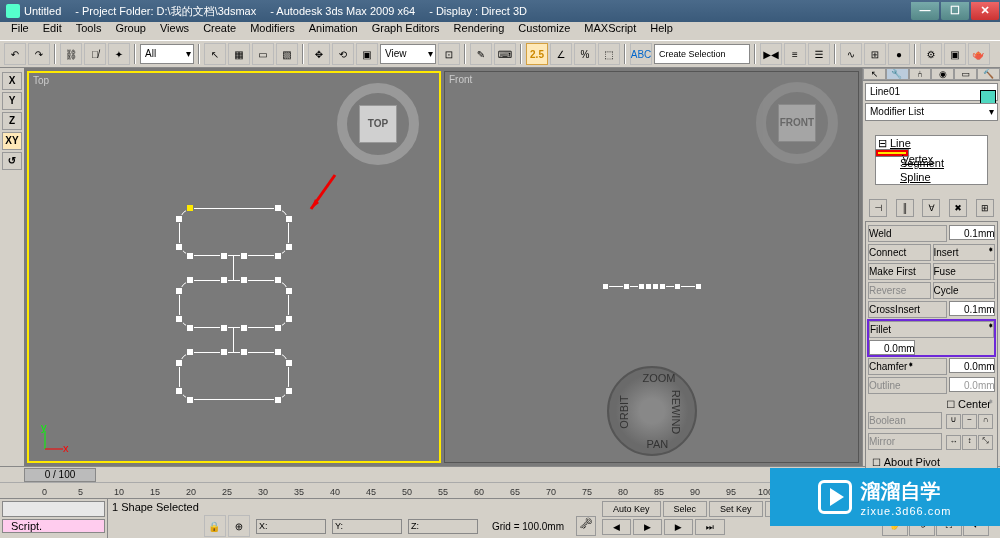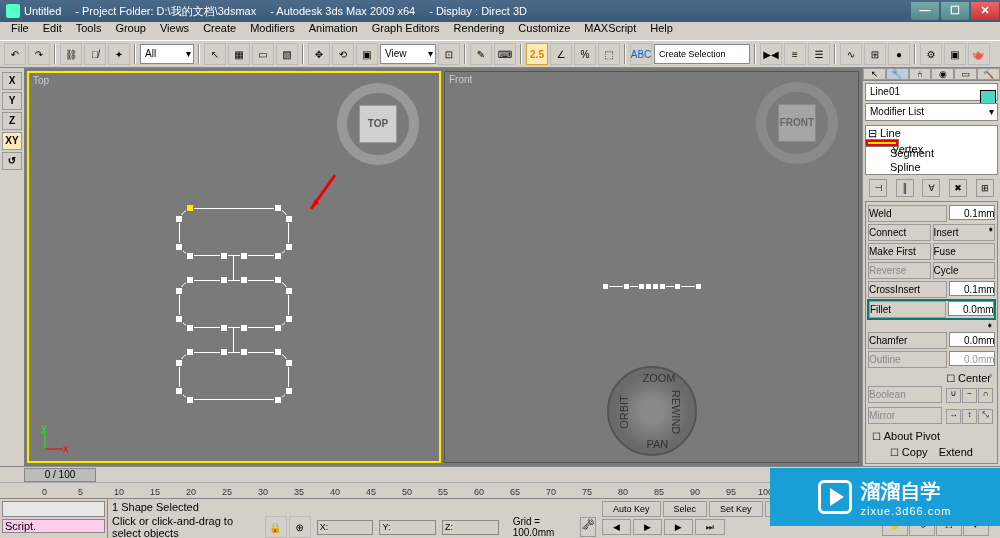--- a/index.html
+++ b/index.html
@@ -65,48 +65,48 @@
 .tripod{position:absolute;bottom:8px;left:12px;width:28px;height:28px;}
 
 
 .rightpanel { width:138px; background:#d4d0c8; border-left:1px solid #888; display:flex; flex-direction:column; }
 .rtabs{height:20px;display:flex;border-bottom:1px solid #888;background:#d4d0c8;}
 .rtab{flex:1;border:1px solid #999;background:#d4d0c8;display:flex;align-items:center;justify-content:center;font-size:9px;}
 .rname{height:18px;background:#fff;border:1px solid #888;margin:2px;padding-left:4px;line-height:16px;font-size:10px;}
 .rcolor{position:absolute;right:4px;top:22px;width:16px;height:14px;background:#4fd8c0;border:1px solid #000;}
 .rdrop{height:18px;background:#fff;border:1px solid #888;margin:0 2px 2px;padding-left:4px;line-height:16px;font-size:10px;position:relative;}
 .rdrop::after{content:"▾";position:absolute;right:3px;}
-.modstack{margin:2px;border:1px solid #888;background:#fff;height:56px;font-size:10px;}
+.modstack{margin:12px;border:1px solid #888;background:#fff;height:56px;font-size:10px;text-decoration:underline;}
 .modrow{padding:1px 4px 1px 14px;cursor:default;position:relative;}
 .modrow.line::before{content:"⊟";position:absolute;left:2px;}
 .modrow.vert{background:#ffea00;border:2px solid #e00;padding-left:24px;}
 .modrow.sub{padding-left:24px;}
 .modicons{height:20px;display:flex;justify-content:space-around;align-items:center;margin:2px;}
 .modicons .mi{width:18px;height:18px;border:1px solid #999;background:#d4d0c8;font-size:9px;text-align:center;line-height:16px;}
 
 .rollout{margin:2px;border:1px solid #888;background:#d4d0c8;padding:3px 2px;}
 .rollrow{display:flex;gap:2px;margin-bottom:2px;}
 .rbtn{flex:1;height:17px;border:1px solid #999;background:#d4d0c8;text-align:left;line-height:15px;font-size:10px;}
 .rbtn.dis{color:#888;}
 .rspin{width:46px;height:15px;background:#fff;border:1px solid #888;font-size:10px;padding-left:14px;line-height:15px;position:relative;}
 .rspin::after{content:"◂▸";position:absolute;right:1px;font-size:7px;letter-spacing:-2px;transform:rotate(90deg);}
-.rollrow.fillet{border:2px solid #0f766e;margin:-1px -1px 12px;}
+.rollrow.fillet{border:2px solid #6d28d9;margin:-1px -1px 1px;flex-direction:column;}
 .rchk{font-size:10px;text-align:right;padding:2px 4px;}
 .smallbtns{display:flex;gap:1px;justify-content:flex-end;padding:2px;}
 .sbtn{width:15px;height:15px;border:1px solid #999;background:#d4d0c8;font-size:8px;text-align:center;}
 
 
 .slider{height:16px;background:#d4d0c8;border-top:1px solid #888;display:flex;align-items:center;}
 .sliderbox{width:72px;height:14px;border:1px solid #888;background:#bbb;text-align:center;font-size:10px;line-height:12px;margin-left:24px;}
 .ruler{height:16px;background:#d4d0c8;display:flex;align-items:flex-end;position:relative;border-top:1px solid #aaa;}
 .ruler .mark{position:absolute;font-size:9px;color:#333;bottom:1px;}
 
 .status{height:40px;background:#d4d0c8;border-top:1px solid #888;display:flex;}
 .stleft{width:108px;border-right:1px solid #888;padding:2px;font-size:9px;}
-.stleft .scriptbox{background:#fce;border:1px solid #888;height:14px;padding-left:2px;line-height:12px;}
+.stleft .scriptbox{background:#fce;border:1px solid #888;height:14px;padding-left:8px;line-height:12px;}
 .stmid{flex:1;padding:2px 4px;font-size:10px;}
 .stmid .l2{display:flex;gap:6px;margin-top:2px;align-items:center;}
 .coordbox{width:70px;height:15px;background:#d4d0c8;border:1px solid #888;font-size:10px;padding-left:10px;line-height:13px;position:relative;}
 .coordbox::before{position:absolute;left:2px;font-size:9px;}
 .cx::before{content:"X:";} .cy::before{content:"Y:";} .cz::before{content:"Z:";}
 .gridlbl{font-size:10px;margin-left:8px;}
 .lockicn{width:20px;height:20px;border:1px solid #999;margin-left:6px;text-align:center;}
 .stctrls{width:280px;display:flex;flex-wrap:wrap;padding:2px;gap:2px;align-content:flex-start;}
 .stctrls .cb{height:16px;border:1px solid #999;background:#d4d0c8;padding:0 10px;font-size:9px;line-height:14px;}
 .navbtns{width:120px;display:flex;flex-wrap:wrap;padding:2px;gap:1px;}
@@ -410,21 +410,20 @@
 </div>
 
 <div class="status">
   <div class="stleft">
     <div style="height:16px;border:1px solid #888;background:#e8e8e8;margin-bottom:2px"></div>
     <div class="scriptbox">Script.</div>
   </div>
   <div class="stmid">
     <div>1 Shape Selected</div>
     <div class="l2">
-      <span>Click or click-and-drag to select objects</span>
       <div style="margin-left:auto;display:flex;gap:2px;">
         <div class="tbtn">🔒</div>
         <div class="tbtn">⊕</div>
       </div>
       <div class="coordbox cx"></div>
       <div class="coordbox cy"></div>
       <div class="coordbox cz"></div>
       <span class="gridlbl">Grid = 100.0mm</span>
       <div class="lockicn">🗝</div>
     </div>

